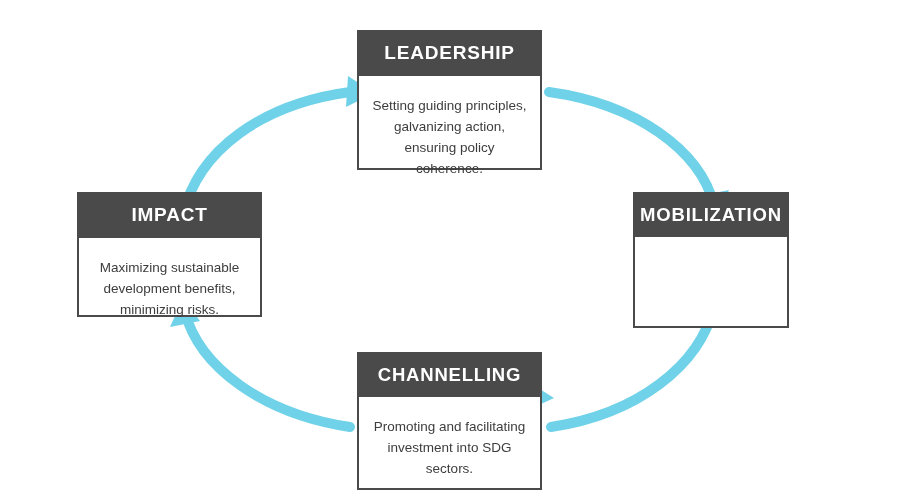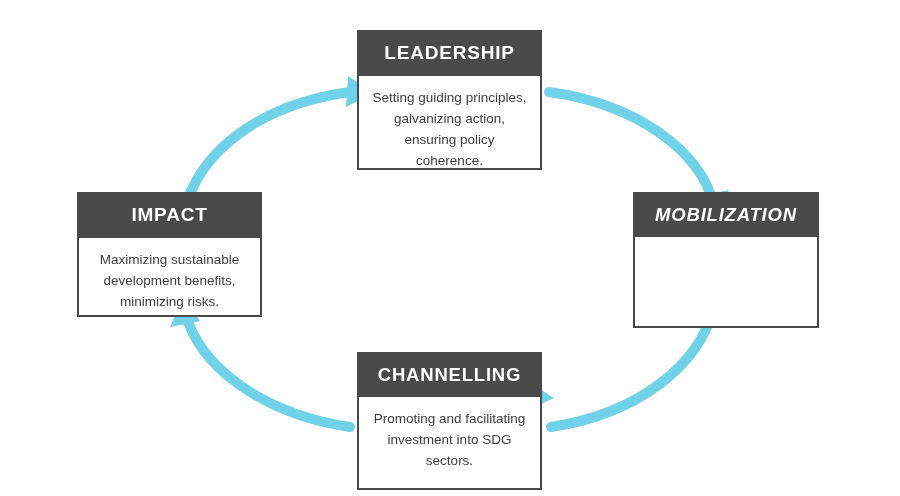--- a/index.html
+++ b/index.html
@@ -39,30 +39,30 @@
     text-align: center;
     padding: 11px 4px 12px 4px;
     line-height: 1.1;
   }
   .node-body {
     flex: 1;
     color: #3d3d3d;
     font-size: 13.5px;
     line-height: 1.55;
     text-align: center;
-    padding: 12px 12px 12px 12px;
+    padding: 20px 12px 12px 12px;
     display: flex;
     align-items: flex-start;
     justify-content: center;
   }
   .node-body span { display: block; }
 
   
   #node-leadership   { left: 357px; top: 30px;  width: 185px; height: 140px; }
-  #node-mobilization { left: 633px; top: 192px; width: 186px; height: 136px; font-style: italic; }
+  #node-mobilization { left: 633px; top: 192px; width: 156px; height: 136px; }
   #node-channelling  { left: 357px; top: 352px; width: 185px; height: 138px; }
   #node-impact       { left: 77px;  top: 192px; width: 185px; height: 125px; }
 
   #node-mobilization .node-header { font-size: 18.5px; }
   #node-channelling .node-header { font-size: 18.5px; }
 </style>
 </head>
 <body>
 
 <div id="canvas">

